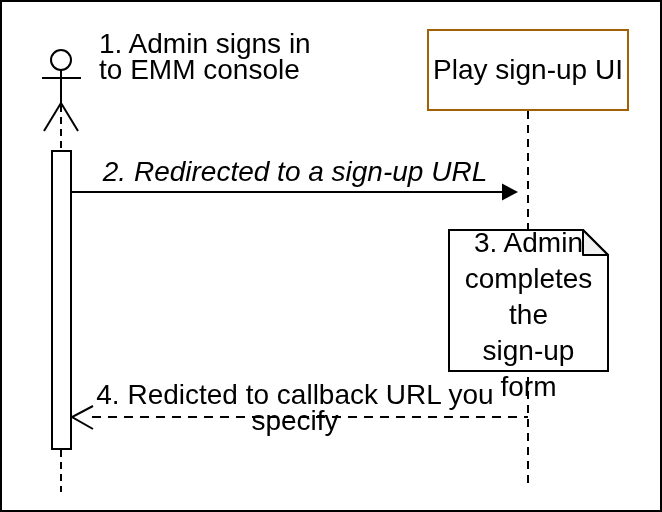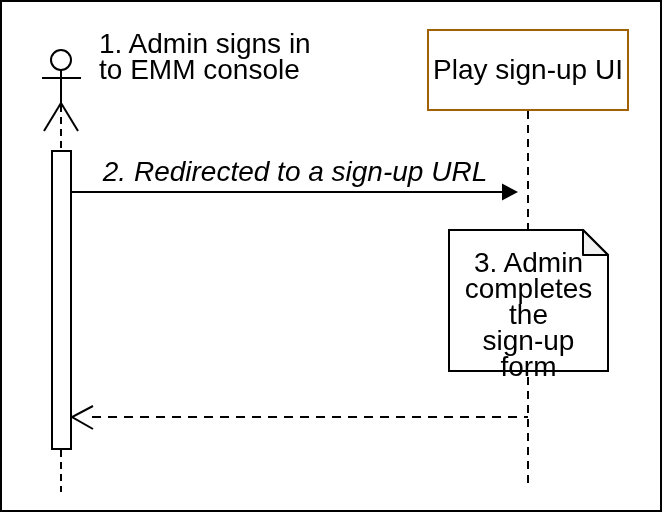--- a/index.html
+++ b/index.html
@@ -75,21 +75,21 @@
   }
   .note-label {
     left: 451px;
     top: 232px;
     width: 155px;
     height: 165px;
     display: flex;
     align-items: center;
     justify-content: center;
     text-align: center;
-    line-height: 26px;
+    line-height: 36px;
   }
 </style>
 </head>
 <body>
 
 <div class="canvas">
 
   <svg width="662" height="512" viewBox="0 0 662 512">
 
     <rect x="1" y="1" width="660" height="510" fill="none" stroke="#000000" stroke-width="2"></rect>
@@ -131,14 +131,15 @@
 
   <div class="label msg1">1. Admin signs in
 to EMM console</div>
 
   <div class="label msg2">2. Redirected to a sign-up URL</div>
 
   <div class="label note-label">3. Admin
 completes the
 sign-up form</div>
 
+  <div class="label msg4">4. Redicted to callback URL you specify</div>
 
 </div>
 
 </body></html>

